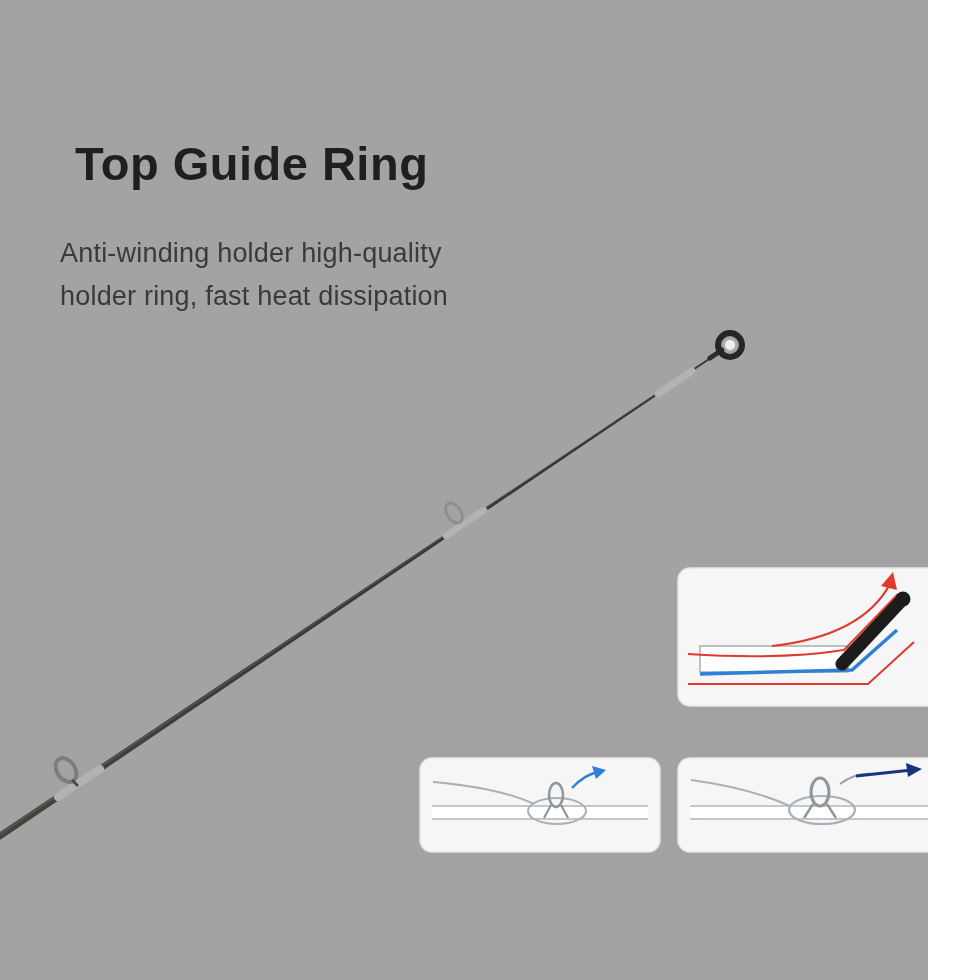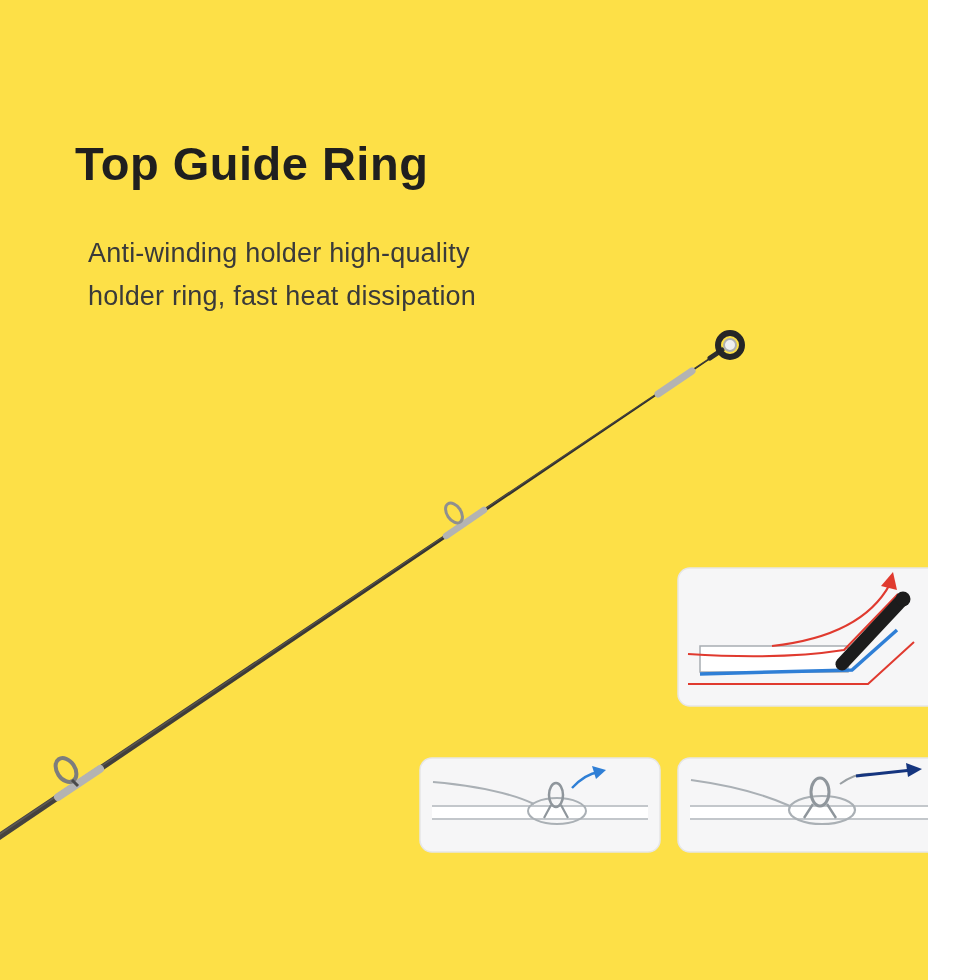--- a/index.html
+++ b/index.html
@@ -1,25 +1,25 @@
 <!DOCTYPE html>
 <html><head>
 <meta charset="utf-8">
 <style>
   html,body{margin:0;padding:0;background:#ffffff;}
   .page{
-    position:relative;width:928px;height:980px;background:#fde047;
+    position:relative;width:928px;height:980px;background:#a3a3a3;
     overflow:hidden;font-family:"Liberation Sans",sans-serif;
   }
   .title{
     position:absolute;left:75px;top:136px;
     font-size:47px;font-weight:700;color:#1f1f1f;letter-spacing:0.5px;
   }
   .subtitle{
-    position:absolute;left:88px;top:232px;
+    position:absolute;left:60px;top:232px;
     font-size:27px;line-height:43px;font-weight:400;color:#3a3a3a;
     letter-spacing:0.2px;
   }
   svg.scene{position:absolute;left:0;top:0;width:980px;height:980px;}
 </style>
 </head>
 <body>
 
 <div class="page">
 

